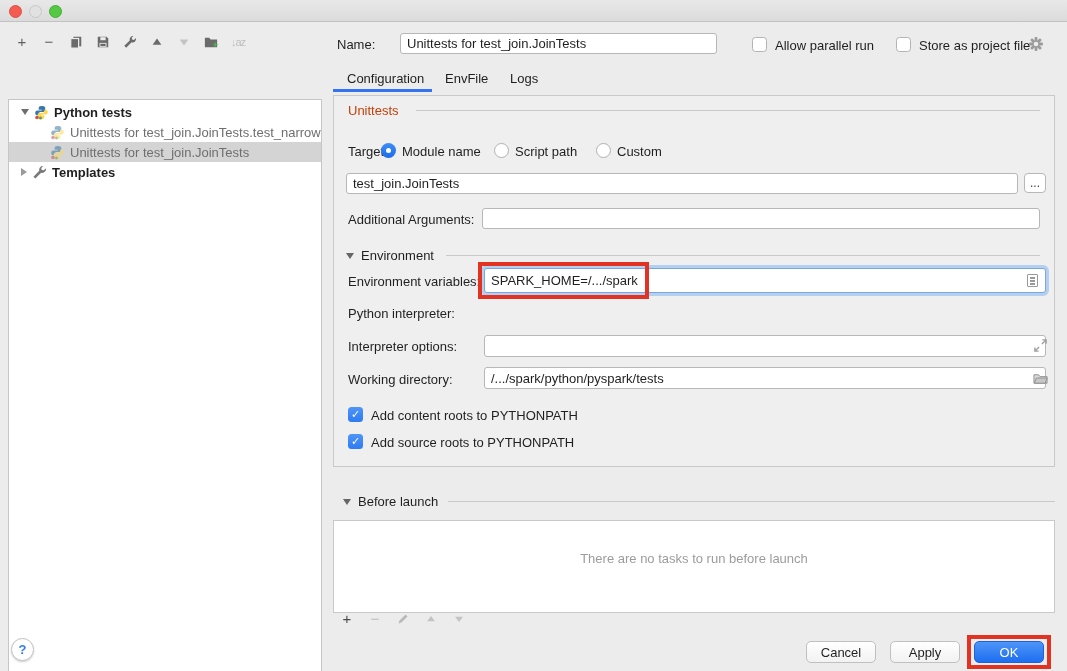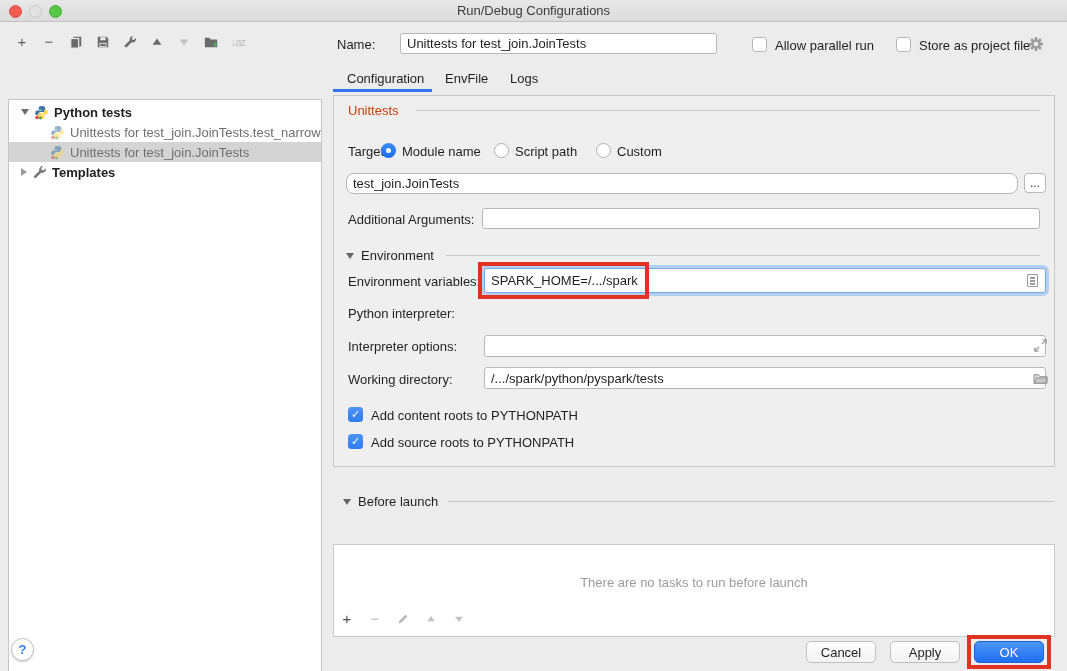--- a/index.html
+++ b/index.html
@@ -87,21 +87,21 @@
     background:linear-gradient(#5b9ef8,#2572ef); border-radius:0 3px 3px 0; }
   .chev-u { width:0; height:0; border-left:4px solid transparent; border-right:4px solid transparent;
     border-bottom:5px solid #fff; margin:3.5px auto 2px; }
   .chev-d { width:0; height:0; border-left:4px solid transparent; border-right:4px solid transparent;
     border-top:5px solid #fff; margin:0 auto; }
 
   .icon-right { position:absolute; right:6px; top:4px; width:15px; height:15px; }
   .icon-right svg { width:15px; height:15px; }
 
   
-  .task-box { position:absolute; left:333px; top:544px; width:722px; height:93px; background:#fff;
+  .task-box { position:absolute; left:333px; top:520px; width:722px; height:93px; background:#fff;
     border:1px solid #c9c9c9; }
   .task-empty { position:absolute; left:0; top:30px; width:100%; text-align:center; color:#9c9c9c; }
   .task-toolbar { position:absolute; left:339px; top:611px; display:flex; gap:12px; align-items:center; }
 
   
   .help-btn { position:absolute; left:11px; top:638px; width:23px; height:23px; border-radius:50%;
     background:#fff; border:1px solid #c4c4c4; box-shadow:0 1px 2px rgba(0,0,0,.18);
     color:#2f7cf3; font-weight:bold; text-align:center; line-height:21px; font-size:13px; }
   .btn { position:absolute; top:641px; width:70px; height:22px; background:linear-gradient(#fff,#f2f2f2);
     border:1px solid #c0c0c0; border-radius:5px; font-family:inherit; font-size:13px; color:#1f1f1f; text-align:center; }
@@ -111,21 +111,20 @@
 </style>
 </head>
 <body>
 
 <div id="window">
 
   <div class="titlebar">
     <span class="tl red"></span>
     <span class="tl gray"></span>
     <span class="tl grn"></span>
-    <div class="title">Run/Debug Configurations</div>
   </div>
 
   <div class="side-toolbar">
     <span class="tb-ic">+</span>
     <span class="tb-ic">−</span>
     <span class="tb-ic">
       <svg viewBox="0 0 16 16">
           <rect x="5" y="2" width="9" height="11" fill="#6a6a6a"></rect>
           <rect x="2" y="4" width="9" height="11" fill="#6a6a6a" stroke="#ececec" stroke-width="1.4"></rect>
         </svg>
@@ -234,21 +233,21 @@
     <div class="sepline" style="left:82px; top:14px; width:624px;"></div>
 
     <div class="lbl" style="left:14px; top:48px;">Target:</div>
     <span class="radio sel" style="left:47px; top:47px;"></span>
     <div class="lbl" style="left:68px; top:48px;">Module name</div>
     <span class="radio" style="left:160px; top:47px;"></span>
     <div class="lbl" style="left:181px; top:48px;">Script path</div>
     <span class="radio" style="left:262px; top:47px;"></span>
     <div class="lbl" style="left:283px; top:48px;">Custom</div>
 
-    <input class="inp" style="left: 12px; top: 77px; width: 672px; height: 21px; border-radius: 8px;" value="test_join.JoinTests">
+    <input class="inp" style="left: 12px; top: 77px; width: 672px; height: 21px;" value="test_join.JoinTests">
     <button class="browse-btn">...</button>
 
     <div class="lbl" style="left:14px; top:116px;">Additional Arguments:</div>
     <input class="inp" style="left: 148px; top: 112px; width: 558px; height: 21px;" value="">
 
     <span class="sec-arrow" style="left:12px; top:157px;"></span>
     <div class="lbl" style="left:27px; top:152px;">Environment</div>
     <div class="sepline" style="left:112px; top:159px; width:594px;"></div>
 
     <div class="lbl" style="left:14px; top:178px;">Environment variables:</div>

